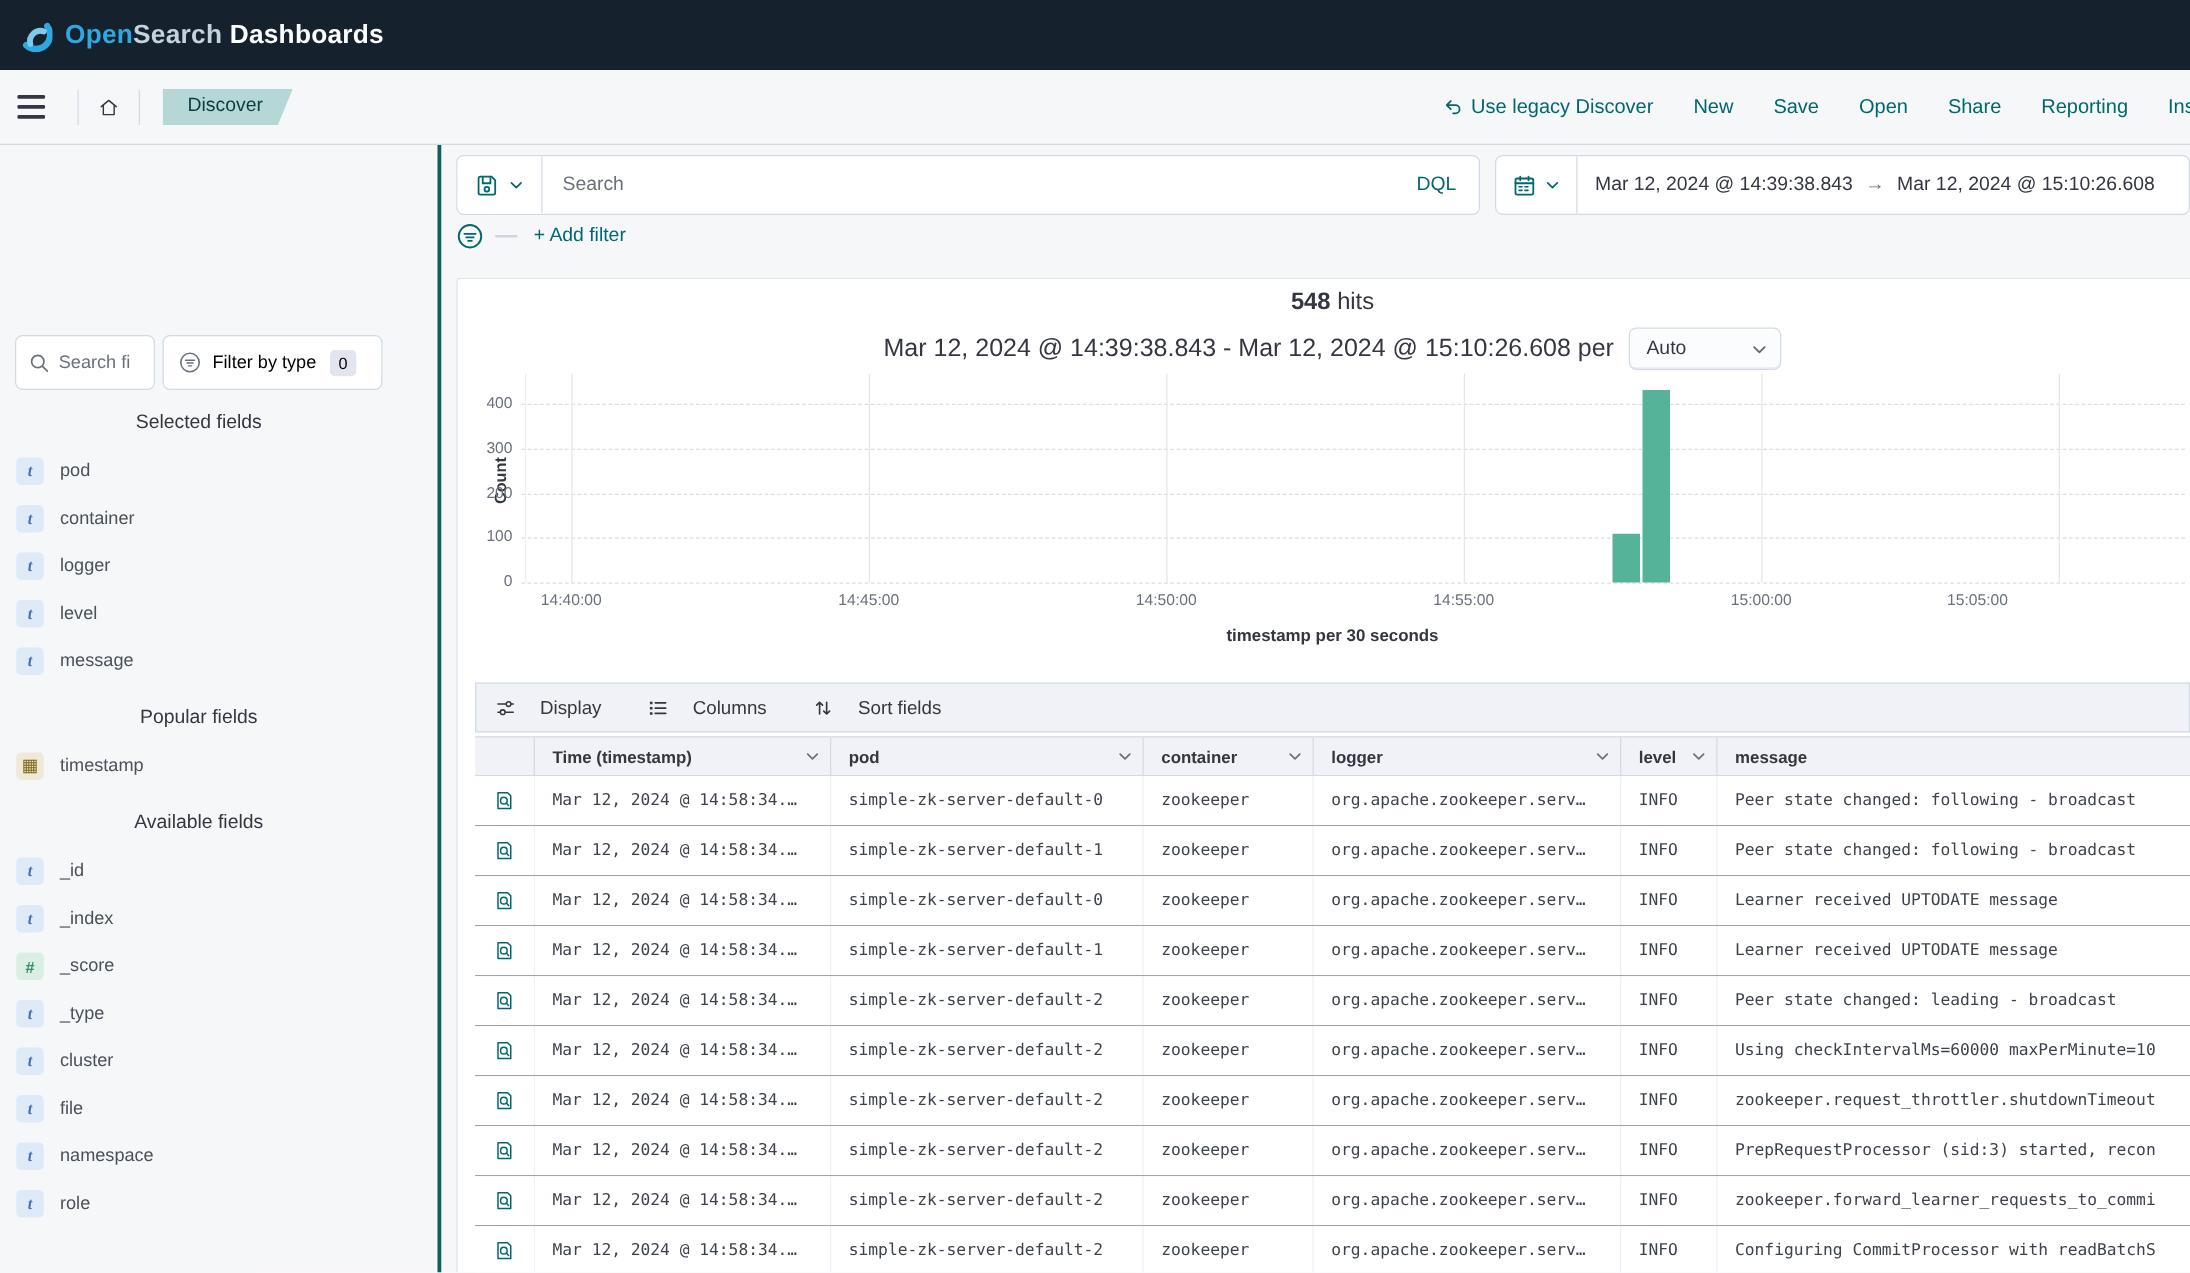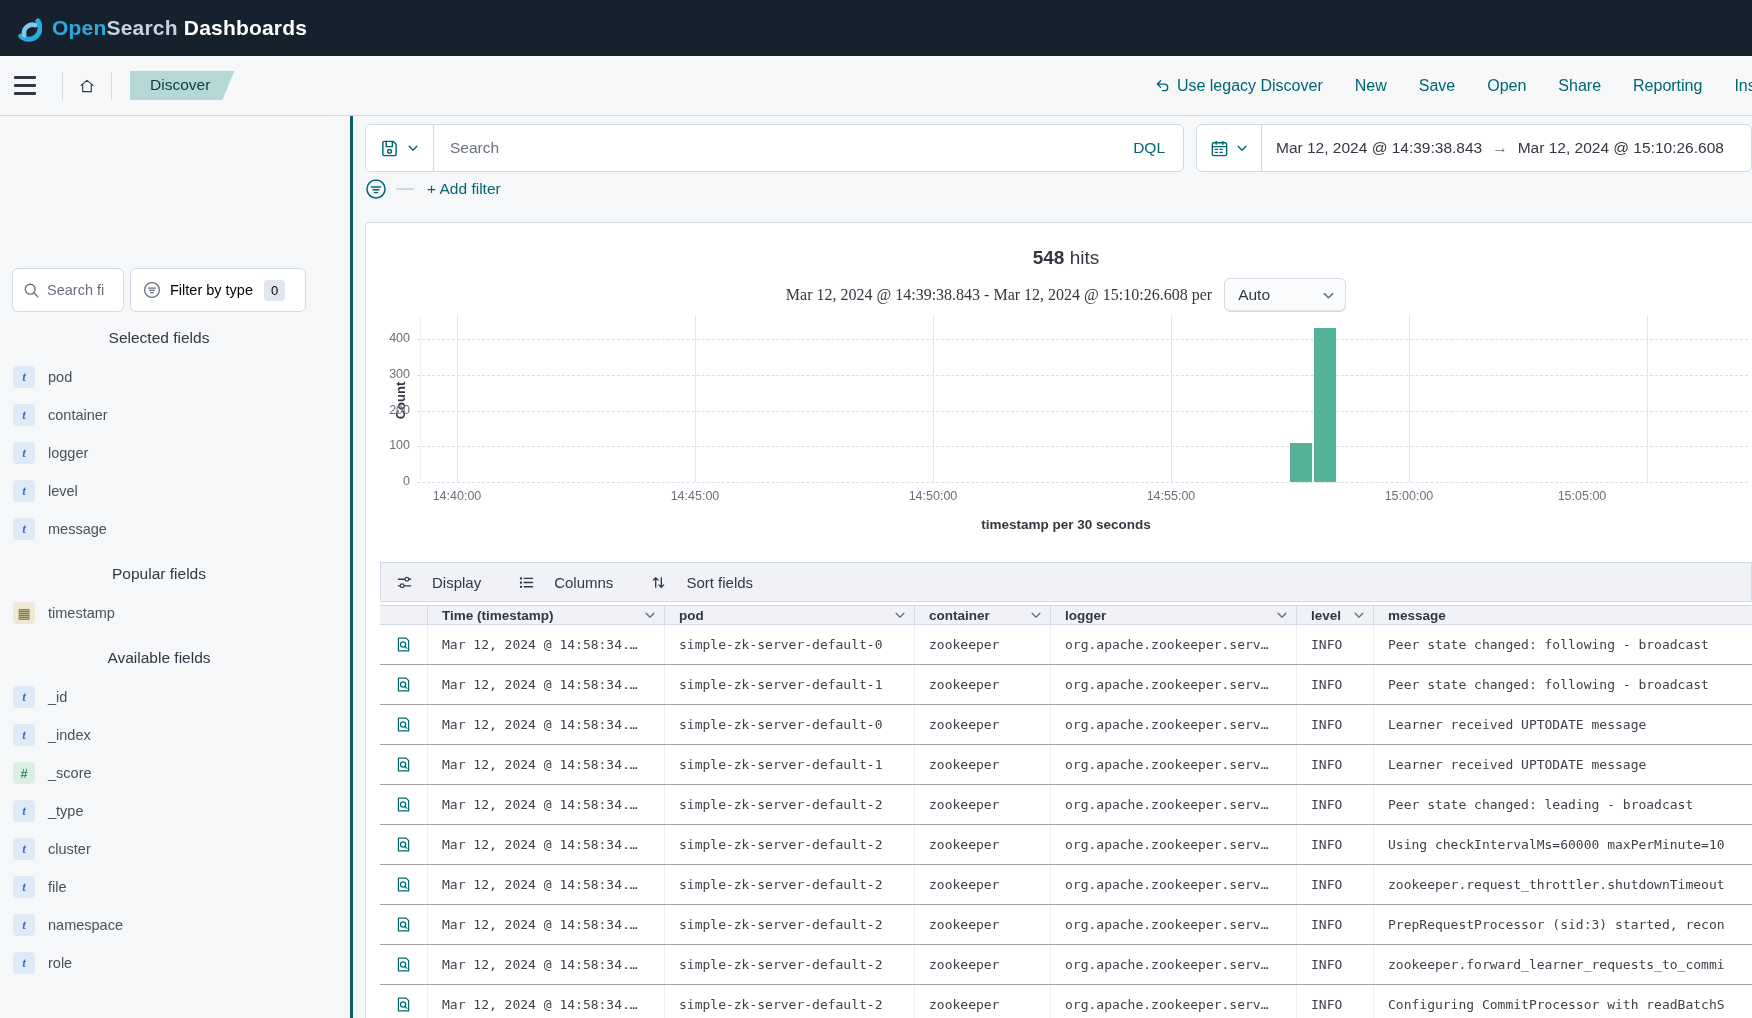--- a/index.html
+++ b/index.html
@@ -71,25 +71,25 @@
   .date-text{ display:flex; align-items:center; gap:10px; padding:0 14px; font-size:15.5px; font-weight:500; white-space:nowrap; }
   .range-arrow{ color:#69707d; font-weight:normal; }
 
   
   .filter-row{ margin-top:0; height:34px; display:flex; align-items:center; gap:9px; flex:0 0 auto; }
   .filter-dash{ width:18px; height:2px; background:#cfd6e0; border-radius:1px; }
   .add-filter{ color:var(--teal); font-size:15.5px; text-decoration:none; cursor:pointer; margin-left:4px; }
 
   
   .panel{ margin-top:16px; background:#fff; border-top:1px solid var(--border); border-left:1px solid var(--border);
-    border-top-left-radius:4px; flex:1; min-height:0; padding:24px 0 0 14px; overflow:hidden; }
+    border-top-left-radius:4px; flex:1; min-height:0; padding:8px 0 0 14px; overflow:hidden; }
   .hits-line{ text-align:center; font-size:19px; height:26px; }
   .hits-line b{ font-weight:bold; }
   .subtitle-row{ margin-top:4px; display:flex; align-items:center; justify-content:center; gap:12px; height:36px; }
-  .subtitle-row .sub{ font-size:16px;font-family:Liberation Serif, serif; }
+  .subtitle-row .sub{ font-size:20px; }
   .interval-select{ width:122px; height:34px; background:#fbfcfd; border:1px solid var(--border); border-radius:6px;
     display:flex; align-items:center; padding:0 10px 0 13px; font-size:15.5px; cursor:pointer;
     box-shadow:inset 0 -1px 0 rgba(152,162,179,.25); }
   .interval-select .grow{ flex:1; }
 
   
   .chart{ position:relative; height:226px; margin-top:2px; }
   .ylabel{ position:absolute; left:-2px; top:78px; transform:rotate(-90deg); transform-origin:center;
     font-size:13px; font-weight:bold; color:var(--dark); width:44px; text-align:center; }
   .ytick{ position:absolute; left:0; width:30px; text-align:right; font-size:12.5px; color:#69707d; }
@@ -101,21 +101,21 @@
   .xlabel-row{ position:absolute; left:0; right:0; top:202px; text-align:center; font-size:13.5px; font-weight:bold; }
 
   
   .grid-toolbar{ margin-top:21px; height:40px; background:#f0f2f7; border:1px solid var(--border);
     display:flex; align-items:center; gap:38px; padding-left:16px; margin-bottom:3px; }
   .gt-item{ display:flex; align-items:center; gap:20px; font-size:15px; color:var(--dark); cursor:pointer; background:none; border:none; }
 
   
   .dtable{ font-size:13px; }
   .thead, .trow{ display:grid; grid-template-columns:47px 237px 250px 136px 246px 77px 1fr; }
-  .thead{ background:#f0f2f7; border-top:1px solid var(--border); border-bottom:1px solid var(--border); height:20px; }
+  .thead{ background:#f0f2f7; border-top:1px solid var(--border); border-bottom:1px solid var(--border); height:32px; }
   .th{ display:flex; align-items:center; padding:0 8px 0 14px; font-weight:bold; color:var(--dark);
     border-left:1px solid var(--border); font-size:13.5px; cursor:pointer; }
   .th:first-child{ border-left:none; }
   .th .grow{ flex:1; }
   .th .chev{ color:#69707d; }
   .trow{ height:40px; border-bottom:1px solid #a3a3a3; background:#fff; }
   .td{ display:flex; align-items:center; padding:0 8px 0 14px; font-family:"DejaVu Sans Mono", monospace;
     color:#3d434c; white-space:nowrap; overflow:hidden; border-left:1px solid #eef1f6; }
   .td.icon-cell{ justify-content:center; padding:0; border-left:none; }
   .expand-btn{ background:none; border:none; cursor:pointer; color:var(--teal); display:flex; align-items:center; }

